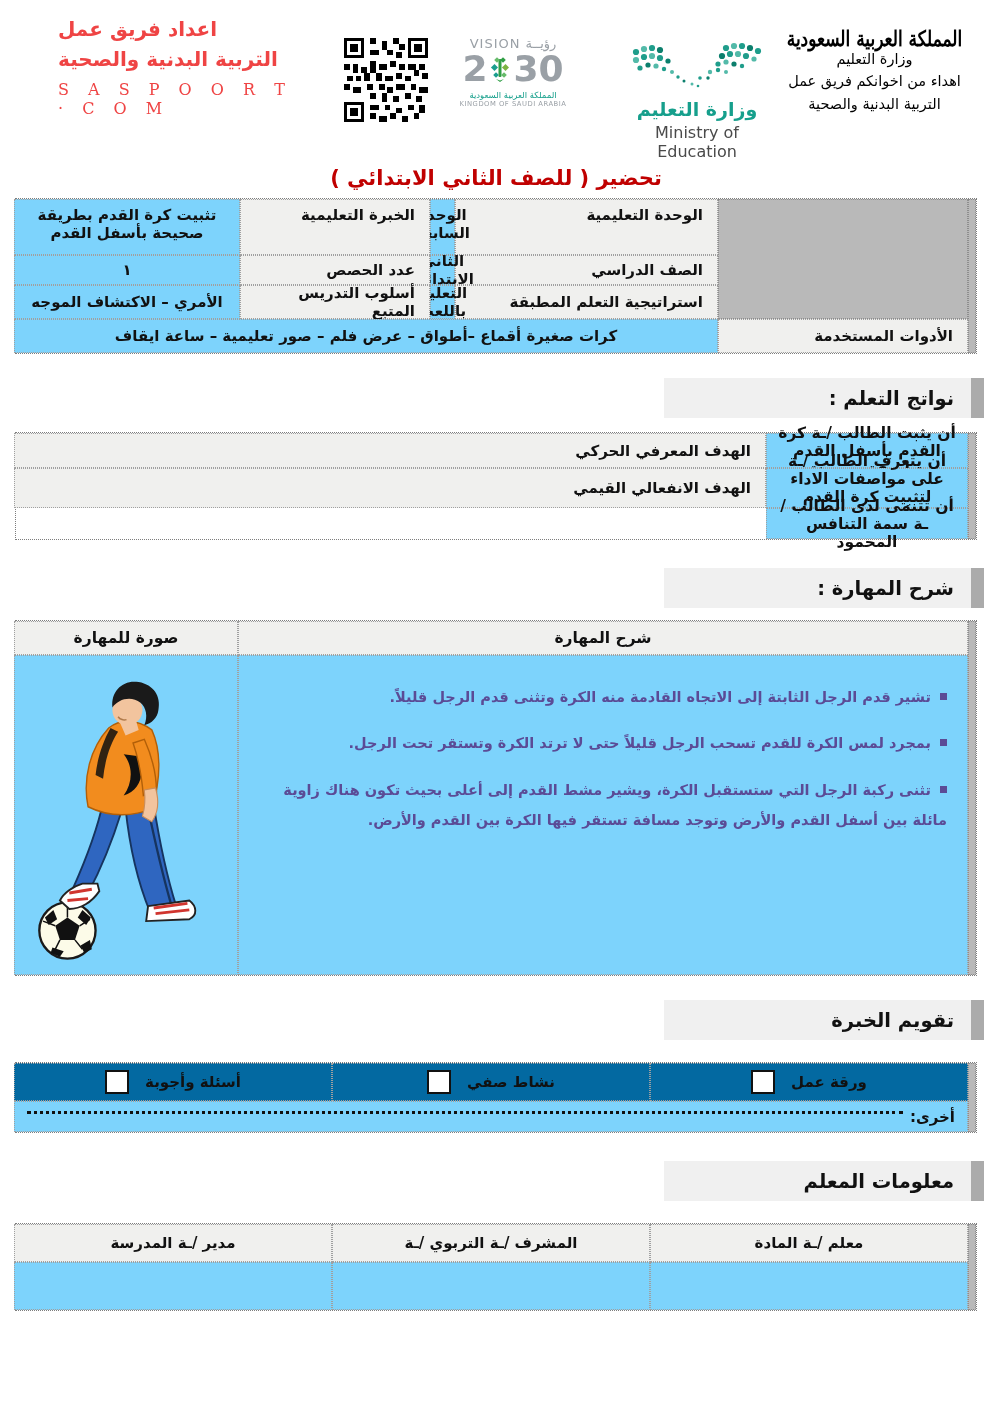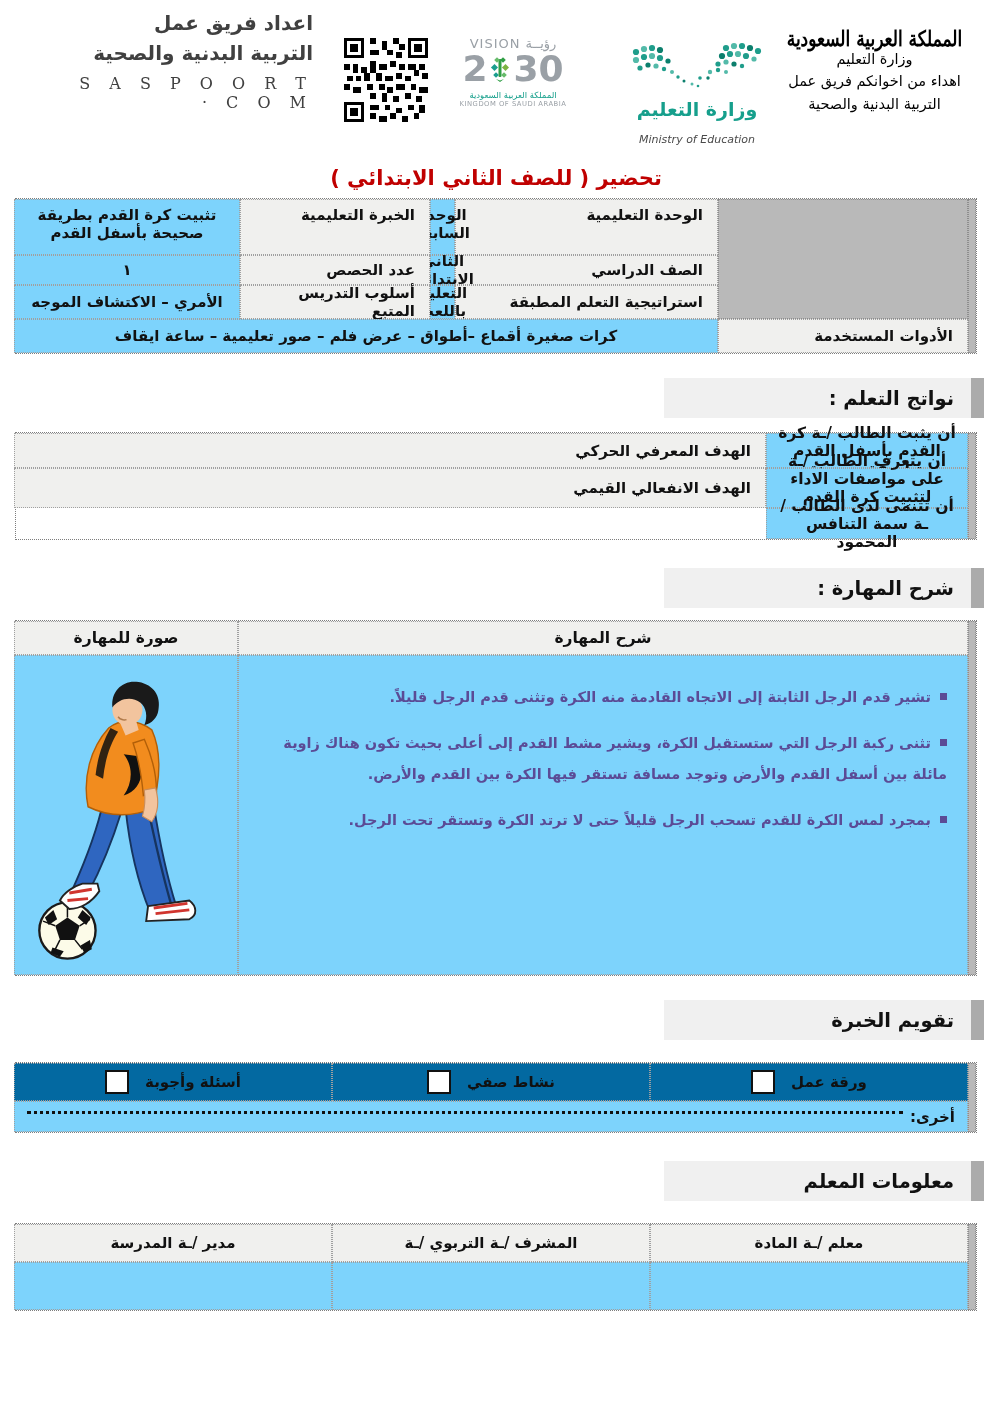--- a/index.html
+++ b/index.html
@@ -1,31 +1,31 @@
 <!DOCTYPE html>
 <html lang="ar"><head>
 <meta charset="utf-8">
 <style>
   html,body{margin:0;padding:0;background:#fff;}
   .page{width:992px;height:1403px;background:#ffffff;position:relative;overflow:hidden;
         font-family:"DejaVu Sans",sans-serif;direction:rtl;color:#111;}
   
   .hdr{position:relative;height:158px;direction:ltr;}
-  .saspoort{position:absolute;left:58px;top:8px;width:255px;text-align:right;color:#404040;}
+  .saspoort{position:absolute;left:58px;top:14px;width:255px;text-align:left;color:#ef4444;}
   .saspoort .l1{font-size:20px;font-weight:bold;line-height:1.5;direction:rtl;}
   .saspoort .dom{font-size:16px;letter-spacing:7px;margin-top:6px;font-family:"DejaVu Serif",serif;}
   .qrbox{position:absolute;left:344px;top:38px;width:84px;height:84px;}
   .vision{position:absolute;left:444px;top:36px;width:138px;text-align:center;color:#9aa0a6;}
   .vision .r1{font-size:13px;letter-spacing:1px;white-space:nowrap;}
   .vision .r2{font-size:36px;font-weight:bold;line-height:1;display:flex;align-items:center;justify-content:center;gap:1px;}
   .vision .r3{font-size:8.5px;color:#17a08c;margin-top:3px;}
   .vision .r4{font-size:6.8px;letter-spacing:.5px;}
   .moe{position:absolute;left:622px;top:40px;width:150px;text-align:center;}
   .moe .ar{color:#169f8c;font-weight:bold;font-size:19px;margin-top:2px;}
-  .moe .en{color:#4a4a4a;font-size:11px;margin-top:13px;font-style:italic;}
+  .moe .en{color:#4a4a4a;font-size:16px;margin-top:3px;}
   .kingdom{position:absolute;left:772px;top:28px;width:205px;text-align:center;direction:rtl;color:#000;}
   .kingdom .callig{font-family:"DejaVu Serif",serif;font-weight:bold;font-size:17px;transform:scaleY(1.25);letter-spacing:-1px;}
   .kingdom .ln{font-size:14.5px;line-height:1.55;}
   
   .title{text-align:center;color:#c00000;font-weight:bold;font-size:21px;margin:8px 0 8px;}
   
   .tbl{display:grid;margin:0 15px;border:1px dotted #7d7d7d;box-sizing:border-box;}
   .c{border:1px dotted #a0a0a0;display:flex;align-items:center;box-sizing:border-box;
      font-size:15px;font-weight:bold;background:#7dd3fc;min-width:0;}
   .lab{background:#f0f0ee;justify-content:flex-start;padding:2px 14px;}
@@ -251,22 +251,22 @@
 
   <div class="sec mt28">شرح المهارة :</div>
 
   <div class="tbl skill">
     <div class="c strip" style="grid-row:1/span 2"></div>
     <div class="c hd">شرح المهارة</div>
     <div class="c hd">صورة للمهارة</div>
 
     <div class="c desc">
       <div class="bullet"><span class="bmark"></span><span>تشير قدم الرجل الثابتة إلى الاتجاه القادمة منه الكرة وتثنى قدم الرجل قليلاً.</span></div>
+      <div class="bullet"><span class="bmark"></span><span>بمجرد لمس الكرة للقدم تسحب الرجل قليلاً حتى لا ترتد الكرة وتستقر تحت الرجل.</span></div>
       <div class="bullet"><span class="bmark"></span><span>تثنى ركبة الرجل التي ستستقبل الكرة، ويشير مشط القدم إلى أعلى بحيث تكون هناك زاوية مائلة بين أسفل القدم والأرض وتوجد مسافة تستقر فيها الكرة بين القدم والأرض.</span></div>
-      <div class="bullet"><span class="bmark"></span><span>بمجرد لمس الكرة للقدم تسحب الرجل قليلاً حتى لا ترتد الكرة وتستقر تحت الرجل.</span></div>
     </div>
 
     <div class="c imgcell">
       <svg width="205" height="300" viewBox="0 0 210 320">
 
         <g>
           <circle cx="42" cy="280" r="30" fill="#fcfbe8" stroke="#1a1a1a" stroke-width="2.5"></circle>
           <polygon points="42,266 55,275 50,290 34,290 29,275" fill="#111"></polygon>
           <polygon points="18,266 27,258 31,268 22,274" fill="#111"></polygon>
           <polygon points="58,258 67,266 62,274 53,266" fill="#111"></polygon>

